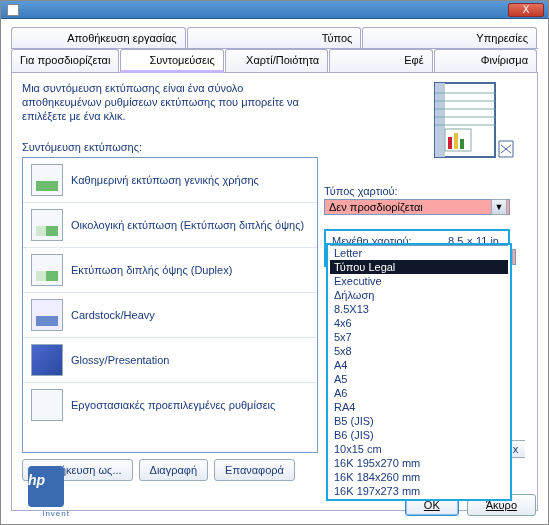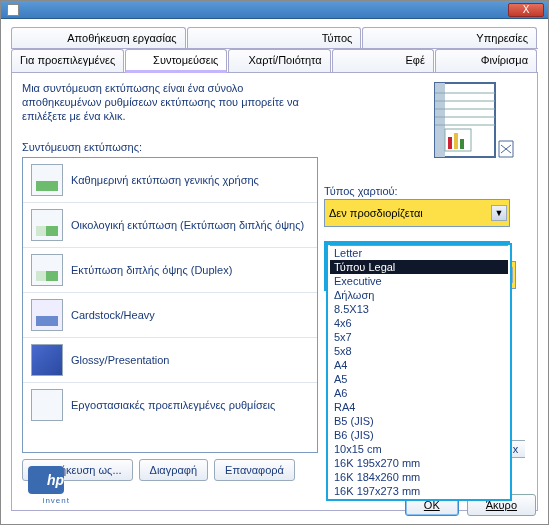--- a/index.html
+++ b/index.html
@@ -156,28 +156,28 @@
     font-size: 11px;
   }
   .hp-logo {
     position: absolute;
     left: 10px;
     bottom: 8px;
     width: 48px;
     height: 36px;
   }
   .hp-logo .circle {
-    width: 36px; height: 28px;
+    width: 36px; height: 41px;
     background: #3a6ab0;
     border-radius: 4px;
     color: #fff;
     font-style: italic;
     font-weight: bold;
     font-size: 14px;
-    text-align: right;
+    text-align: left;
     line-height: 28px;
     margin: 0 auto;
   }
   .hp-logo .invent {
     text-align: right;
     font-size: 8px;
     color: #3a6ab0;
     letter-spacing: 1px;
     margin-top: 2px;
   }
@@ -186,23 +186,23 @@
     left: 312px;
     top: 112px;
     width: 186px;
   }
   .field-label {
     color: #1a3a7a;
     margin-bottom: 2px;
   }
   .combo {
     width: 186px;
-    height: 28px;
+    height: 16px;
     border: 1px solid #7a9ac0;
-    background: #fde047;
+    background: #fca5a5;
     display: flex;
     align-items: center;
     justify-content: space-between;
     padding: 0 2px 0 4px;
     cursor: pointer;
   }
   .combo .arrow {
     width: 16px;
     height: 16px;
     background: linear-gradient(to bottom, #eef2f8, #cdd8e8);
@@ -293,21 +293,21 @@
   </div>
 
   <div class="content">
 
     <div class="tab-row first">
       <div class="tab">Αποθήκευση εργασίας</div>
       <div class="tab">Τύπος</div>
       <div class="tab">Υπηρεσίες</div>
     </div>
     <div class="tab-row second">
-      <div class="tab">Για προεπιλεγμένες</div>
+      <div class="tab">Για προσδιορίζεται</div>
       <div class="tab active">Συντομεύσεις</div>
       <div class="tab">Χαρτί/Ποιότητα</div>
       <div class="tab">Εφέ</div>
       <div class="tab">Φινίρισμα</div>
     </div>
 
     <div class="tab-body">
 
       <div class="intro">Μια συντόμευση εκτύπωσης είναι ένα σύνολο αποθηκευμένων ρυθμίσεων εκτύπωσης που μπορείτε να επιλέξετε με ένα κλικ.</div>
 

